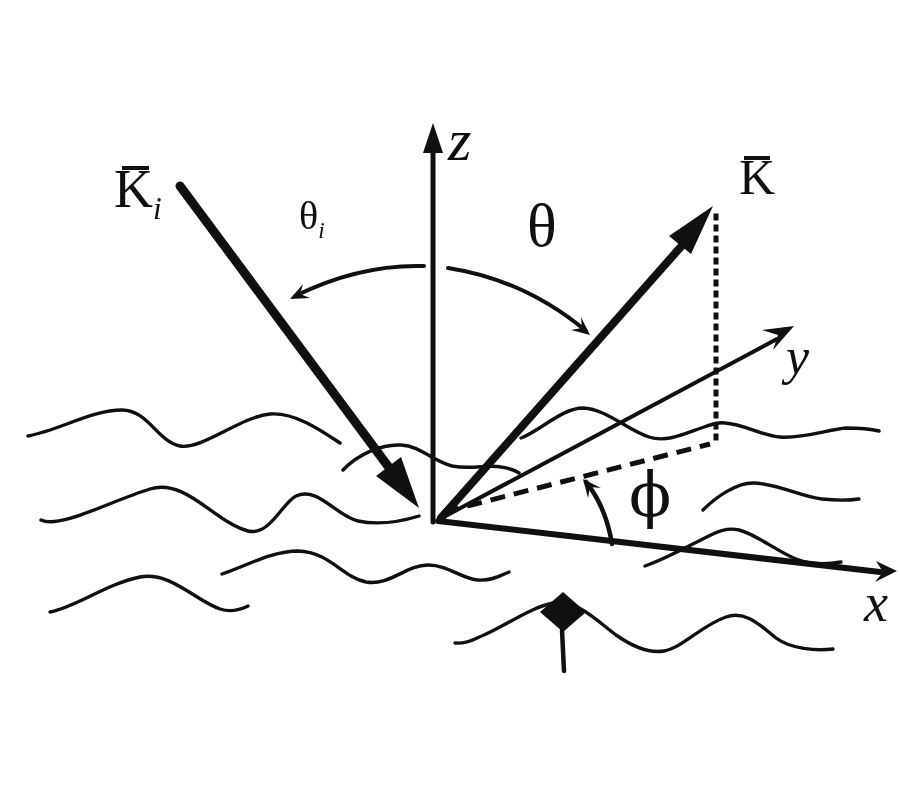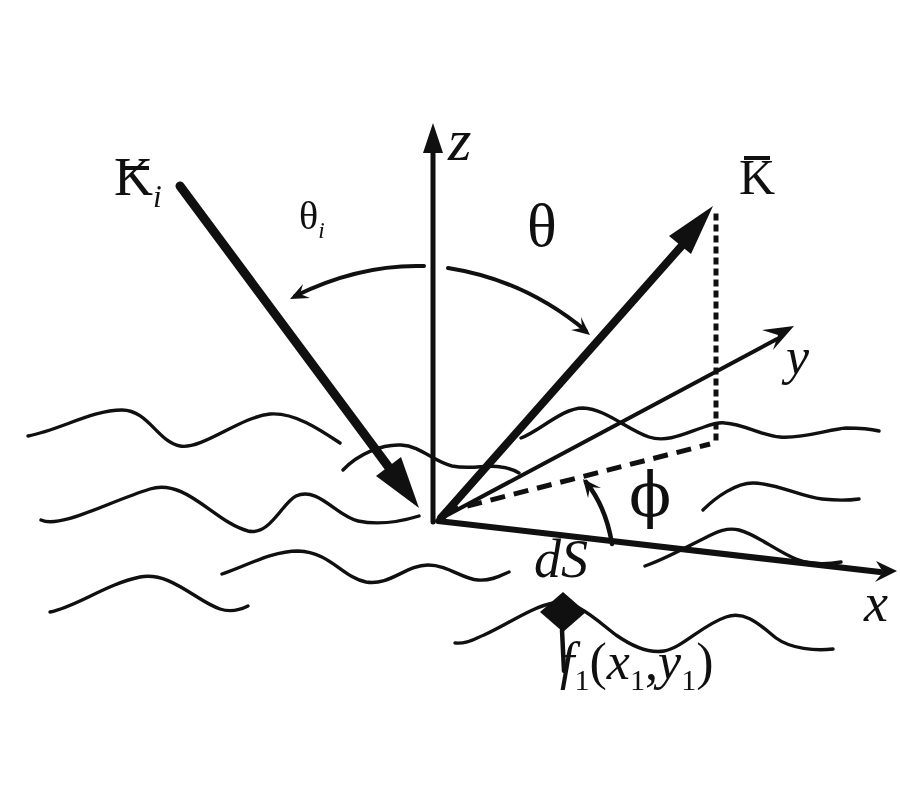--- a/index.html
+++ b/index.html
@@ -64,34 +64,30 @@
       <polygon fill="#101010" stroke="none" points="563,592 586,612 563,632 540,612"></polygon>
       <line stroke-width="4.5" x1="562" y1="630" x2="564" y2="671"></line>
     </g>
   </svg>
 
   <div class="lbl it" style="left:448px;top:110px;font-size:60px;">z</div>
   <div class="lbl it" style="left:786px;top:331px;font-size:52px;">y</div>
   <div class="lbl it" style="left:864px;top:576px;font-size:54px;">x</div>
 
   <div class="overbar" style="left:122px;top:166px;width:27px;"></div>
-  <div class="lbl" style="left:114px;top:150px;font-size:54px;text-align:right;">
+  <div class="lbl" style="left:114px;top:162px;font-size:54px;text-align:right;">
     <span>K</span><sub>i</sub>
   </div>
 
   <div class="overbar" style="left:744px;top:156px;width:26px;"></div>
   <div class="lbl" style="left:739px;top:152px;font-size:50px;">
     <span>K</span>
   </div>
 
   <div class="lbl" style="left:299px;top:196px;font-size:40px;">
     <span>θ</span><sub>i</sub>
   </div>
   <div class="lbl" style="left:527px;top:194px;font-size:62px;">θ</div>
   <div class="lbl phi" style="left:629px;top:464px;font-size:62px;">ϕ</div>
 
-  <div class="lbl it" style="left:534px;top:532px;font-size:54px;">dS</div>
 
-  <div class="lbl" style="left:560px;top:636px;font-size:52px;">
-    <span class="it">f</span><sub class="rm">1</sub><span>(</span><span class="it">x</span><sub class="rm">1</sub><span>,</span><span class="it">y</span><sub class="rm">1</sub><span>)</span>
-  </div>
 
 </div>
 
 </body></html>

